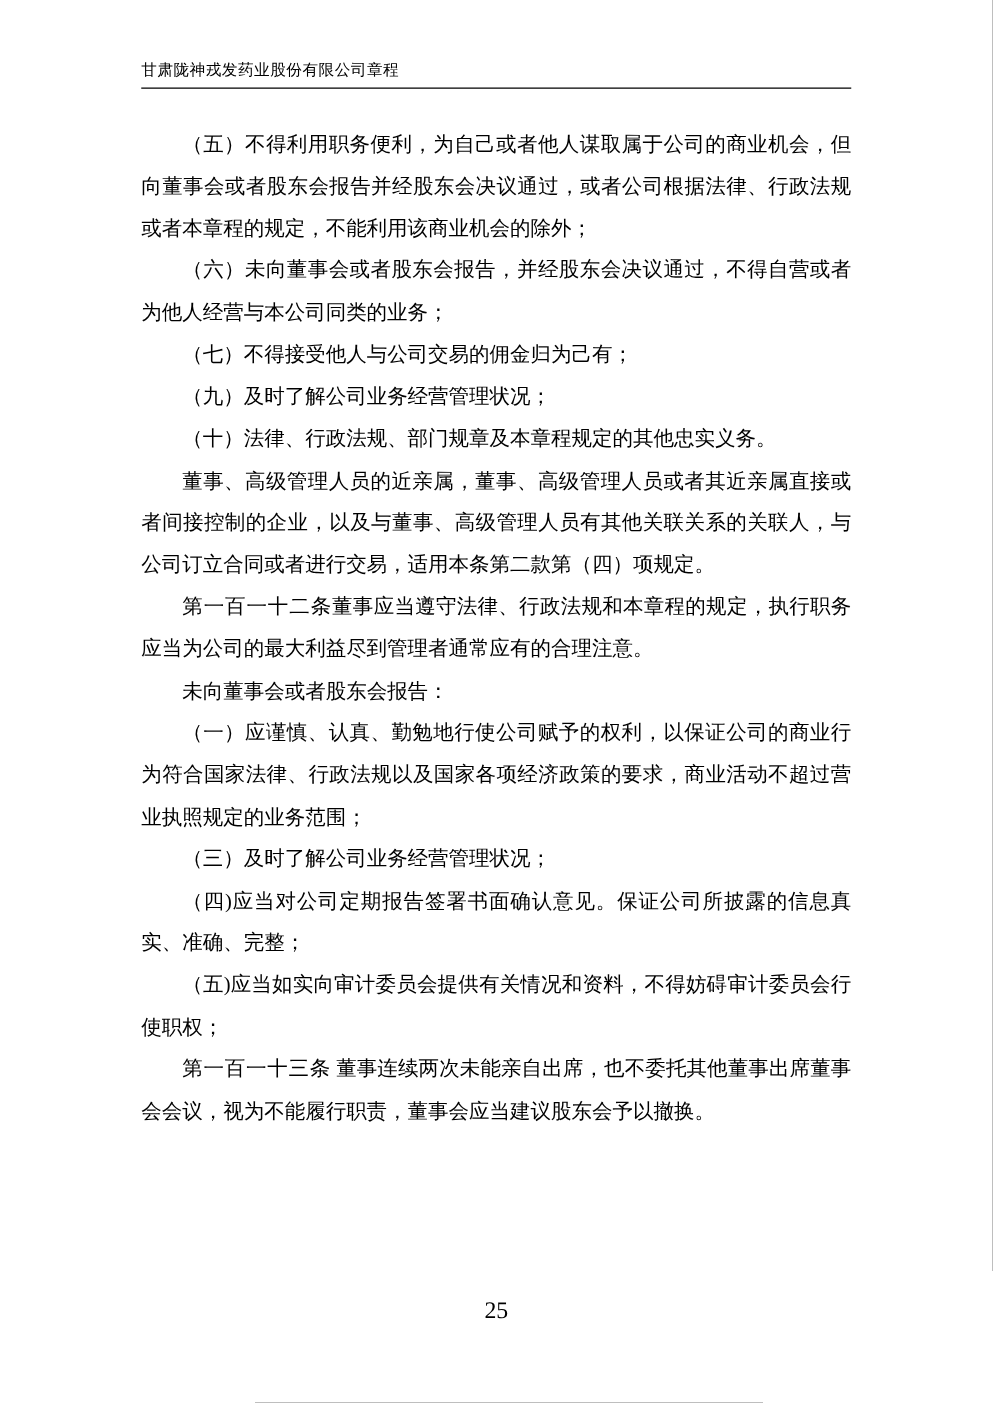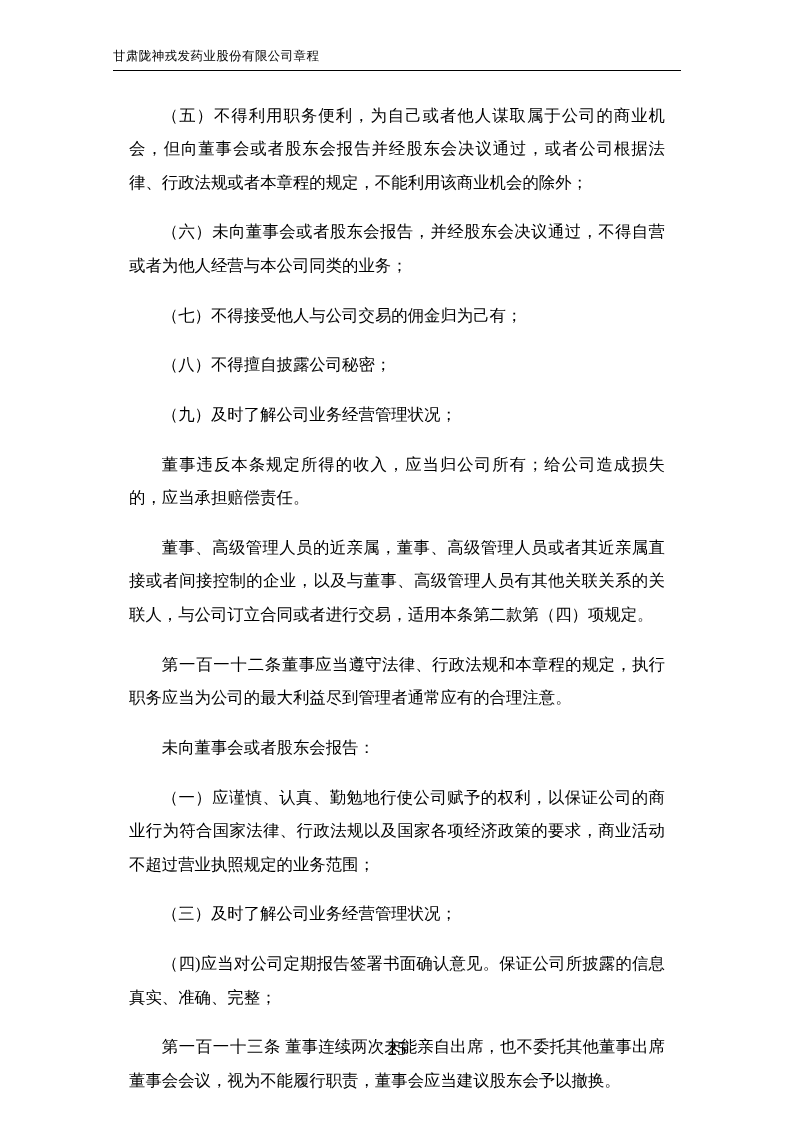--- a/index.html
+++ b/index.html
@@ -34,21 +34,21 @@
     white-space: nowrap;
   }
   .body-text {
     margin-top: 28px;
     font-size: 16.4px;
     line-height: 2.05;
     text-align: justify;
     text-justify: inter-ideograph;
   }
   .para {
-    margin: 16px;
+    margin: 0;
     text-indent: 2em;
   }
   .art-label {
     font-weight: normal;
     letter-spacing: 0.5px;
   }
   .page-number {
     position: absolute;
     left: 0;
     right: 0;
@@ -65,32 +65,32 @@
 
   <div class="content">
 
     <div class="header">甘肃陇神戎发药业股份有限公司章程</div>
 
     <div class="body-text">
 
       <p class="para">（五）不得利用职务便利，为自己或者他人谋取属于公司的商业机会，但向董事会或者股东会报告并经股东会决议通过，或者公司根据法律、行政法规或者本章程的规定，不能利用该商业机会的除外；</p>
       <p class="para">（六）未向董事会或者股东会报告，并经股东会决议通过，不得自营或者为他人经营与本公司同类的业务；</p>
       <p class="para">（七）不得接受他人与公司交易的佣金归为己有；</p>
-      <p class="para">（八）不得擅自披露公司秘密；</p>
       <p class="para">（九）及时了解公司业务经营管理状况；</p>
-      <p class="para">董事违反本条规定所得的收入，应当归公司所有；给公司造成损失的，应当承担赔偿责任。</p>
+      <p class="para">（十）法律、行政法规、部门规章及本章程规定的其他忠实义务。</p>
       <p class="para">董事、高级管理人员的近亲属，董事、高级管理人员或者其近亲属直接或者间接控制的企业，以及与董事、高级管理人员有其他关联关系的关联人，与公司订立合同或者进行交易，适用本条第二款第（四）项规定。</p>
 
       <p class="para"><span class="art-label">第一百一十二条</span><span>董事应当遵守法律、行政法规和本章程的规定，执行职务应当为公司的最大利益尽到管理者通常应有的合理注意。</span></p>
 
       <p class="para">未向董事会或者股东会报告：</p>
 
       <p class="para">（一）应谨慎、认真、勤勉地行使公司赋予的权利，以保证公司的商业行为符合国家法律、行政法规以及国家各项经济政策的要求，商业活动不超过营业执照规定的业务范围；</p>
       <p class="para">（三）及时了解公司业务经营管理状况；</p>
       <p class="para">（四)应当对公司定期报告签署书面确认意见。保证公司所披露的信息真实、准确、完整；</p>
+      <p class="para">（五)应当如实向审计委员会提供有关情况和资料，不得妨碍审计委员会行使职权；</p>
 
       <p class="para"><span class="art-label">第一百一十三条</span><span> 董事连续两次未能亲自出席，也不委托其他董事出席董事会会议，视为不能履行职责，董事会应当建议股东会予以撤换。</span></p>
 
     </div>
   </div>
 
   <div class="page-number">25</div>
 
 </div>
 

